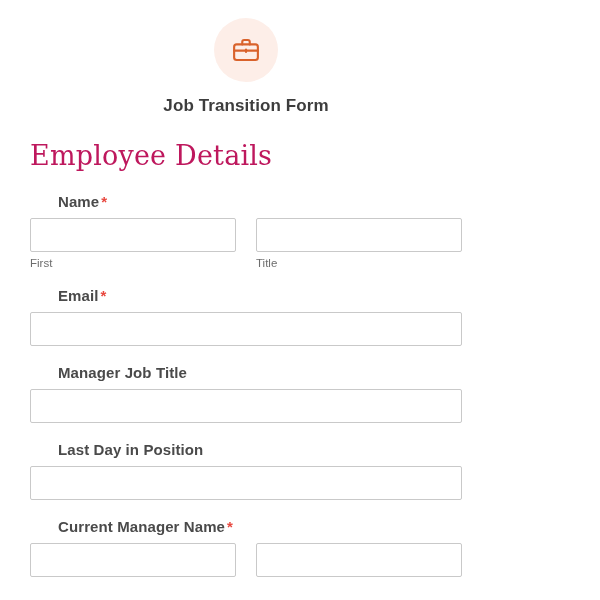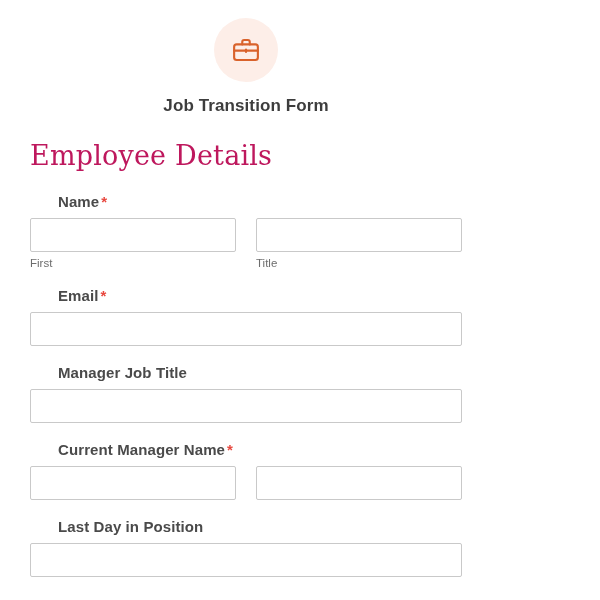--- a/index.html
+++ b/index.html
@@ -144,32 +144,32 @@
       </div>
       <input class="input" type="text" value="" style="">
     </div>
 
     <div class="field">
       <div class="field-label">Manager Job Title</div>
       <input class="input" type="text" value="" style="">
     </div>
 
     <div class="field">
+      <div class="field-label">Last Day in Position</div>
+      <input class="input" type="text" value="" style="">
+    </div>
+
+    <div class="field">
       <div class="field-label">
         <span>Current Manager Name</span><span class="req">*</span>
       </div>
       <div class="two-col">
         <div class="col">
           <input class="input" type="text" value="" style="">
         </div>
         <div class="col">
           <input class="input" type="text" value="" style="">
         </div>
       </div>
     </div>
 
-    <div class="field">
-      <div class="field-label">Last Day in Position</div>
-      <input class="input" type="text" value="" style="">
-    </div>
-
   </div>
 </div>
 
 </body></html>

